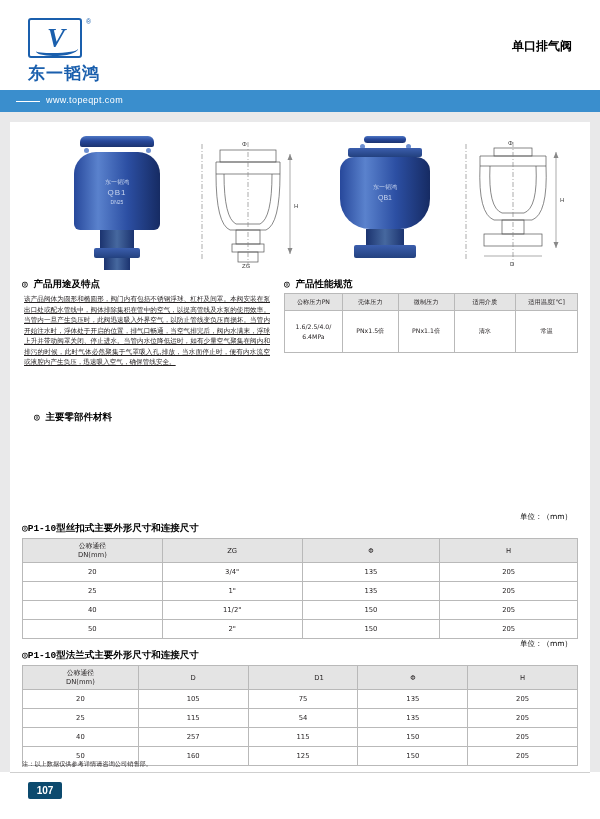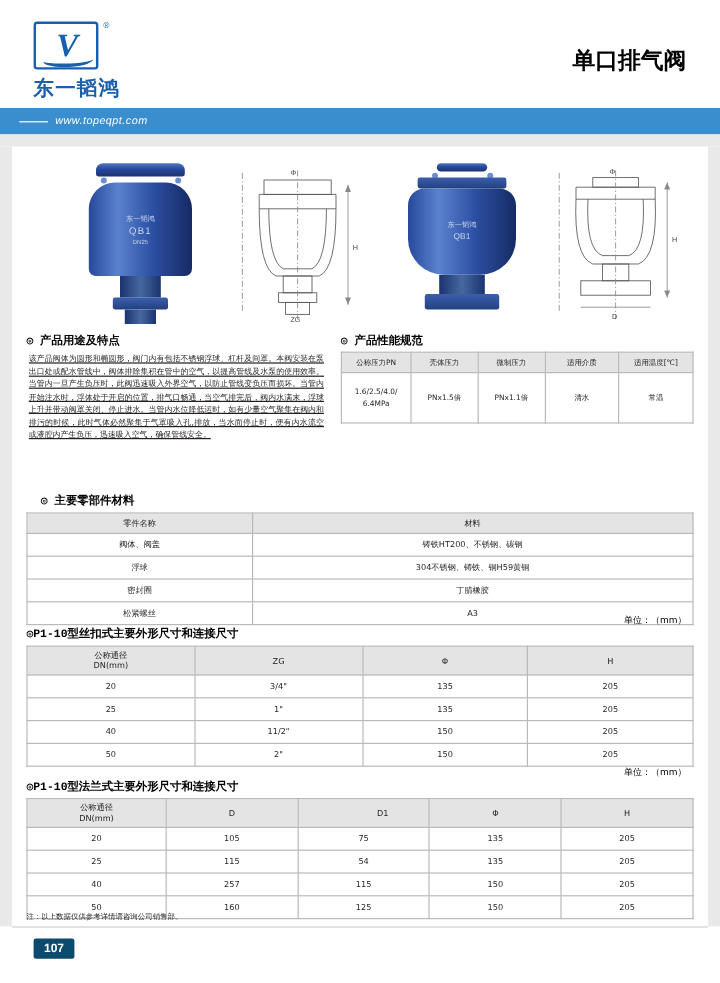--- a/index.html
+++ b/index.html
@@ -31,30 +31,29 @@
     position:absolute; left:6px; top:24px; width:42px; height:12px;
     border-bottom:3px solid #1a5fad; border-radius:0 0 60% 40%;
   }
   .logo-r { position:absolute; left:58px; top:0px; font-size:7px; color:#1a5fad; }
   .logo-cn {
     position:absolute; left:0px; top:44px; font-size:17px; font-weight:bold;
     letter-spacing:1px; color:#1a5fad; font-family:"DejaVu Sans",sans-serif;
   }
   .header-title {
     position:absolute; right:28px; top:38px;
-    font-size:19px; font-weight:bold; color:#000;
+    font-size:12px; font-weight:bold; color:#000;
     font-family:"DejaVu Sans",sans-serif;
   }
 
   
   .bluebar { position:absolute; left:0; top:90px; width:600px; height:22px; background:#3a8ecd; }
   .bluebar .url {
     position:absolute; left:46px; top:5px; color:#fff; font-size:9px;
     letter-spacing:.4px;
-    font-style:italic;
   }
   .bluebar .dash {
     position:absolute; left:16px; top:11px; width:24px; height:1px; background:#fff;
   }
   .graybar { position:absolute; left:0; top:112px; width:600px; height:10px; background:#e9e9ea; }
 
   
   .rail-left { position:absolute; left:0; top:122px; width:10px; height:650px; background:#e9e9ea; }
   .rail-right { position:absolute; right:0; top:122px; width:10px; height:650px; background:#e9e9ea; }
 
@@ -261,44 +260,20 @@
       </td>
       <td>PNx1.5倍</td>
       <td>PNx1.1倍</td>
       <td>清水</td>
       <td>常温</td>
     </tr>
   </tbody>
     </table>
 
   <div class="sec-h" style="left:34px; top:411px;">◎ 主要零部件材料</div>
-  <table class="tbl" style="left:22px; top:427px; width:556px;">
-    <tbody>
-        <tr>
-      <th style="width:188px;">零件名称</th>
-      <th style="width:368px;">材料</th>
-    </tr>
-    <tr>
-      <td>阀体、阀盖</td>
-      <td>铸铁HT200、不锈钢、碳钢</td>
-    </tr>
-    <tr>
-      <td>浮球</td>
-      <td>304不锈钢、铸铁、铜H59黄铜</td>
-    </tr>
-    <tr>
-      <td>密封圈</td>
-      <td>丁腈橡胶</td>
-    </tr>
-    <tr>
-      <td>松紧螺丝</td>
-      <td>A3</td>
-    </tr>
-  </tbody>
-    </table>
 
   <div class="sec-h" style="left:22px; top:522px;">◎P1-10型丝扣式主要外形尺寸和连接尺寸</div>
   <div class="unit-note" style="left:520px; top:512px;">单位：（mm）</div>
 
   <table class="tbl" style="left:22px; top:538px; width:556px;">
     <tbody>
         <tr>
       <th style="width:140px; height:24px; line-height:9px;">
         <span>公称通径</span><br>
         <span>DN(mm)</span>

